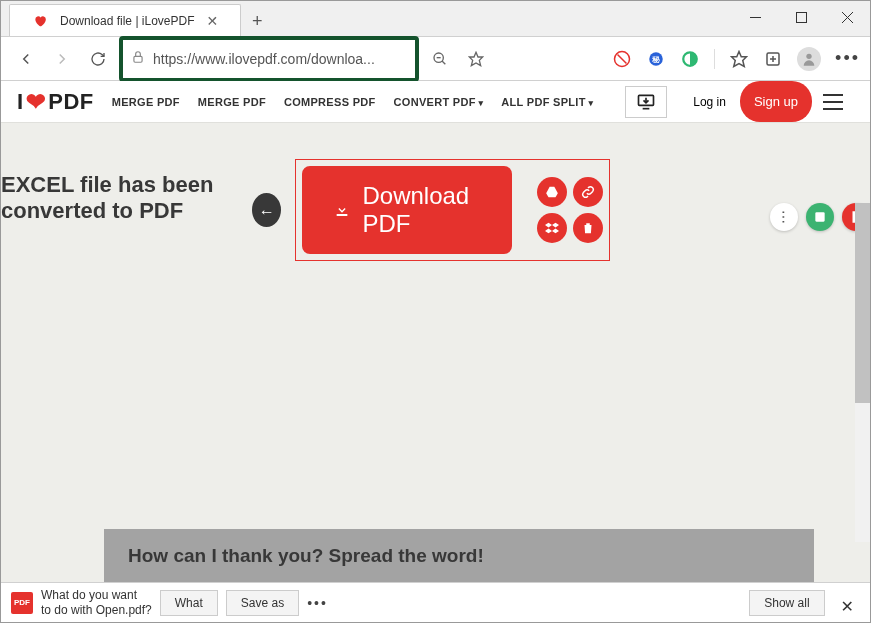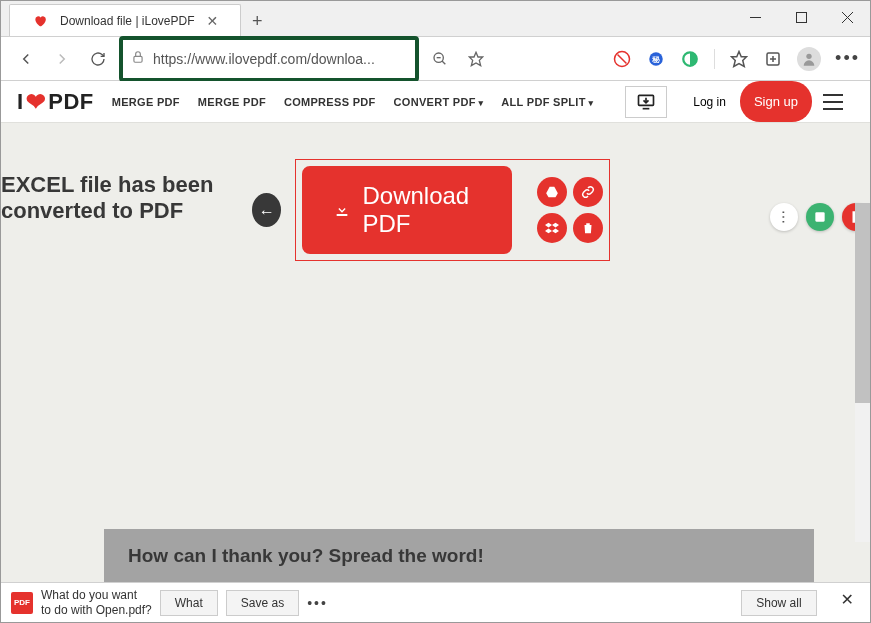--- a/index.html
+++ b/index.html
@@ -52,21 +52,21 @@
 .mini-circle { width: 28px; height:28px; border-radius:50%; background:#fff; box-shadow: 0 1px 3px rgba(0,0,0,0.2); display:flex; align-items:center; justify-content:center; cursor:pointer; }
 
 .thank-card { position:absolute; left: 56px; right: 56px; bottom: 0; top: 448px; background:#a3a3a3; padding: 16px 24px 0; margin-left: 47px; }
 .thank-title { font-size: 19px; font-weight:700; color:#383838; margin-bottom: 18px; }
 
 
 .shelf { position:absolute; bottom:0; left:0; right:0; height: 40px; background:#fff; border-top: 1px solid #d0d0d0; display:flex; align-items:center; padding: 0 10px; gap: 8px; font-size: 12px; color:#333; }
 .shelf-icon { width:22px; height:22px; background:#e5322d; color:#fff; font-size:8px; font-weight:700; display:flex; align-items:center; justify-content:center; border-radius:2px; }
 .shelf-msg { line-height: 1.2; }
 .shelf-btn { border: 1px solid #ccc; padding: 5px 14px; background:#f4f4f4; cursor:pointer; }
-.shelf-right { margin-left:auto; display:flex; align-items:flex-start; gap:18px; }
+.shelf-right { margin-left:auto; display:flex; align-items:flex-end; gap:10px; }
 .scrollbar { position:absolute; right:0; top:122px; bottom:40px; width: 15px; background:#f1f1f1; }
 .scroll-thumb { position:absolute; top:0; width:100%; height: 200px; background:#c1c1c1; }
 </style>
 </head>
 <body>
 
 <div class="win-controls">
   <div class="win-btn">
       <svg width="11" height="11">
         <line x1="0" y1="5.5" x2="11" y2="5.5"></line>

